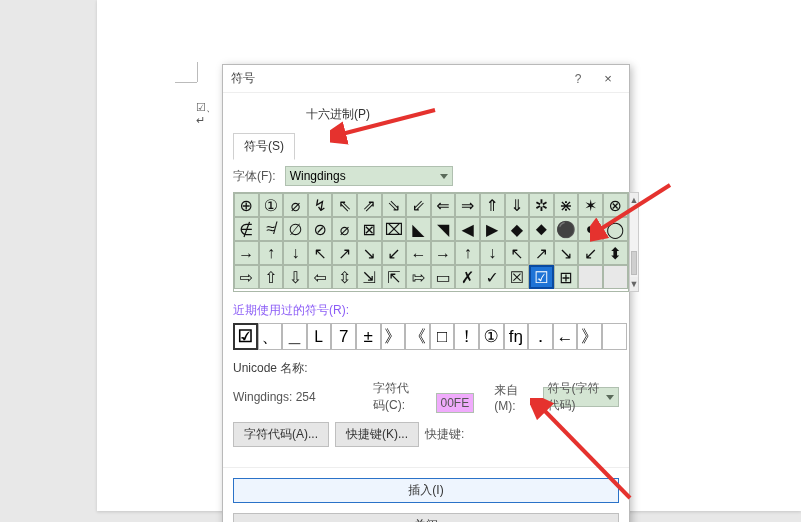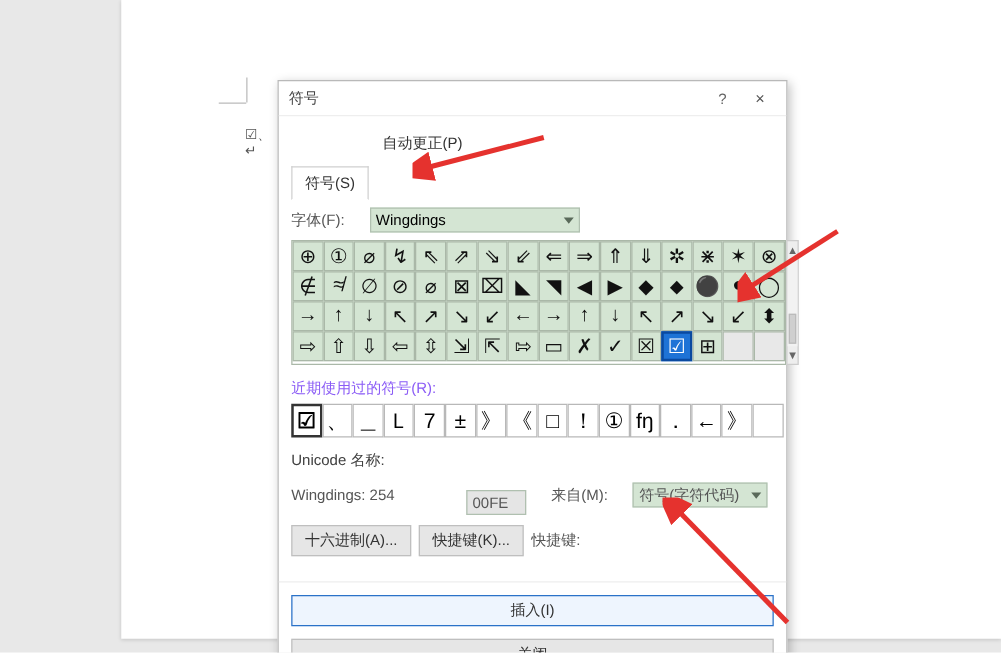--- a/index.html
+++ b/index.html
@@ -68,21 +68,21 @@
       cursor: pointer;
       color: #333;
       border: 1px solid transparent;
     }
     .tab.active {
       border: 1px solid #d0d0d0;
       border-bottom-color: #fff;
       background: #fff;
       margin-top: 32px;
     }
-    .row { display: flex; align-items: center; gap: 20px; margin-bottom: 6px; }
+    .row { display: flex; align-items: center; gap: 9px; margin-bottom: 6px; }
     .lbl { color: #555; }
     .select {
       background: #d4e5d3;
       border: 1px solid #b0c0b0;
       height: 20px;
       padding: 1px 18px 1px 4px;
       position: relative;
       display: inline-flex;
       align-items: center;
       font-size: 12px;
@@ -139,21 +139,21 @@
       display: flex;
       align-items: center;
       justify-content: center;
       font-size: 17px;
       cursor: pointer;
     }
     .rcell.first { border: 2px solid #333; font-weight: bold; }
     .info-row1 { color: #404040; margin-bottom: 3px; }
     .info-row2 { display: flex; align-items: center; gap: 20px; margin-bottom: 8px; color: #555;}
     .txtbox {
-      background: #e5e5e5;
+      background: #f0abfc;
       border: 1px solid #b0c0b0;
       padding: 1px 4px;
       height: 20px;
       width: 48px;
       font-size: 12px;
       display: inline-flex; align-items: center; margin-top: 12px;
     }
     .btn {
       background: #e6e6e6;
       border: 1px solid #bfbfbf;
@@ -190,21 +190,21 @@
 
 <div class="dialog">
   <div class="dlg-titlebar">
     <div class="dlg-title">符号</div>
     <div class="dlg-help">?</div>
     <div class="dlg-close">×</div>
   </div>
   <div class="dlg-body">
     <div class="tabs">
       <div class="tab active">符号(S)</div>
-      <div class="tab">自动更正(P)</div>
+      <div class="tab">十六进制(P)</div>
     </div>
     <div class="row">
       <span class="lbl">字体(F):</span>
       <span class="select" style="width:168px">
         <span>Wingdings</span>
       </span>
     </div>
 
     <div class="gridwrap">
       <div class="grid" id="symbol-grid">
@@ -298,31 +298,32 @@
         <div class="rcell">fŋ</div>
         <div class="rcell">．</div>
         <div class="rcell">←</div>
         <div class="rcell">》</div>
         <div class="rcell"></div>
       </div>
 
     <div class="info-row1">Unicode 名称:</div>
     <div class="info-row2">
       <span style="min-width:120px;">Wingdings: 254</span>
+      <span>字符代码(C):</span>
       <span class="txtbox">
           <span>00FE</span>
         </span>
       <span>来自(M):</span>
       <span class="select" style="width:108px">
         <span>符号(字符代码)</span>
       </span>
     </div>
 
     <div class="btn-row">
-      <span class="btn">十六进制(A)...</span>
+      <span class="btn">字符代码(A)...</span>
       <span class="btn">快捷键(K)...</span>
       <span class="plain">快捷键:</span>
     </div>
   </div>
   <div class="footer">
     <span class="btn primary">插入(I)</span>
     <span class="btn">关闭</span>
   </div>
 </div>
 

